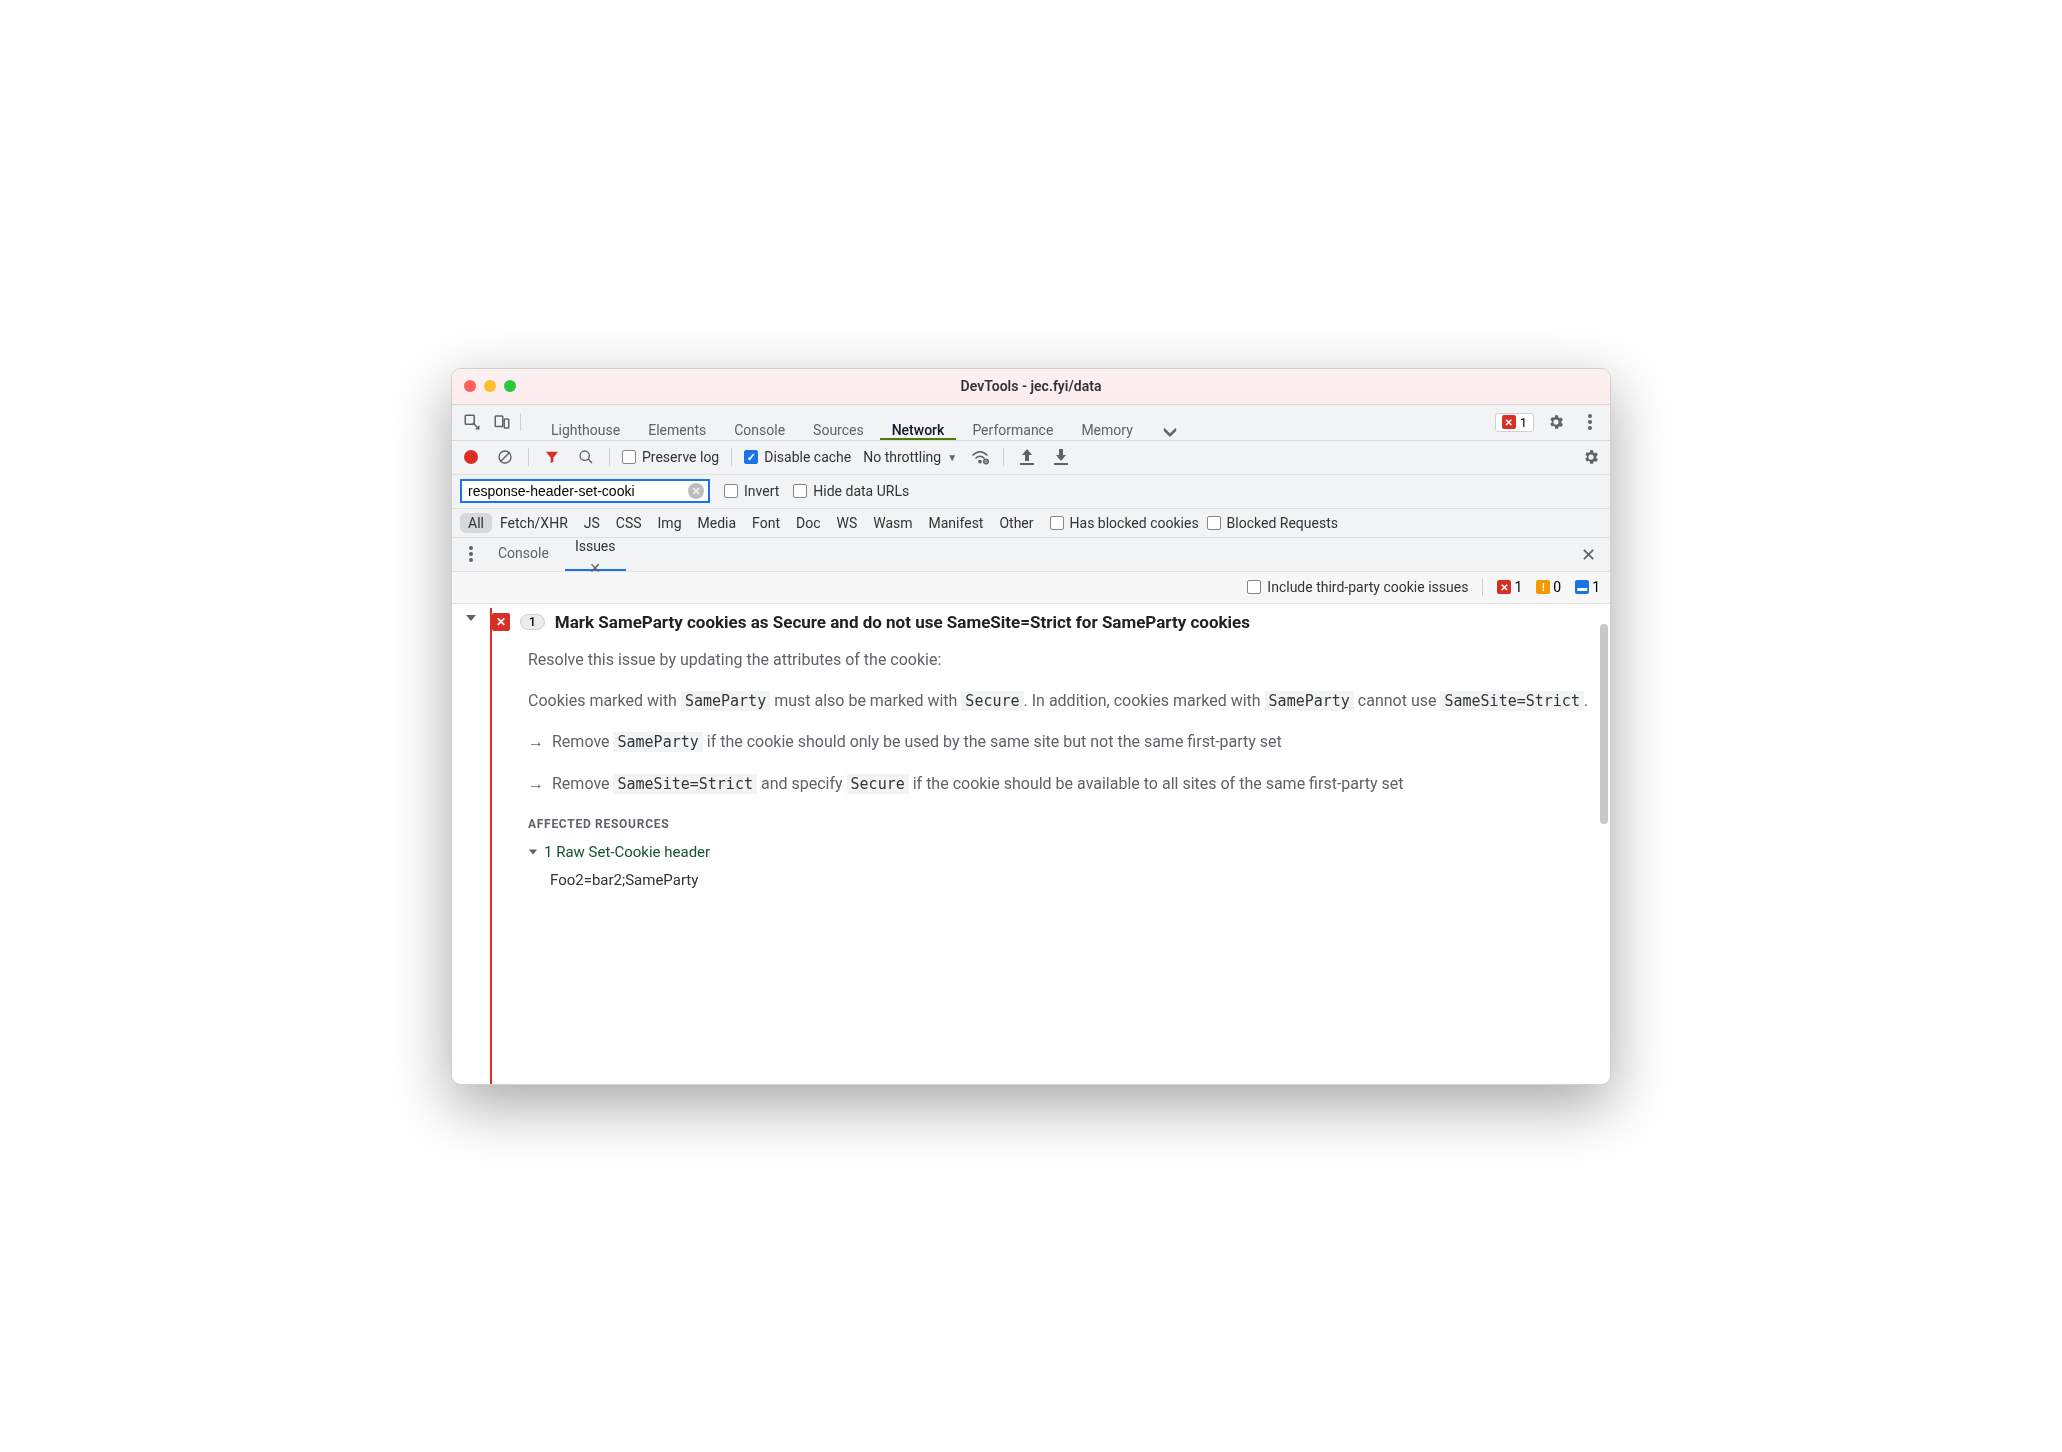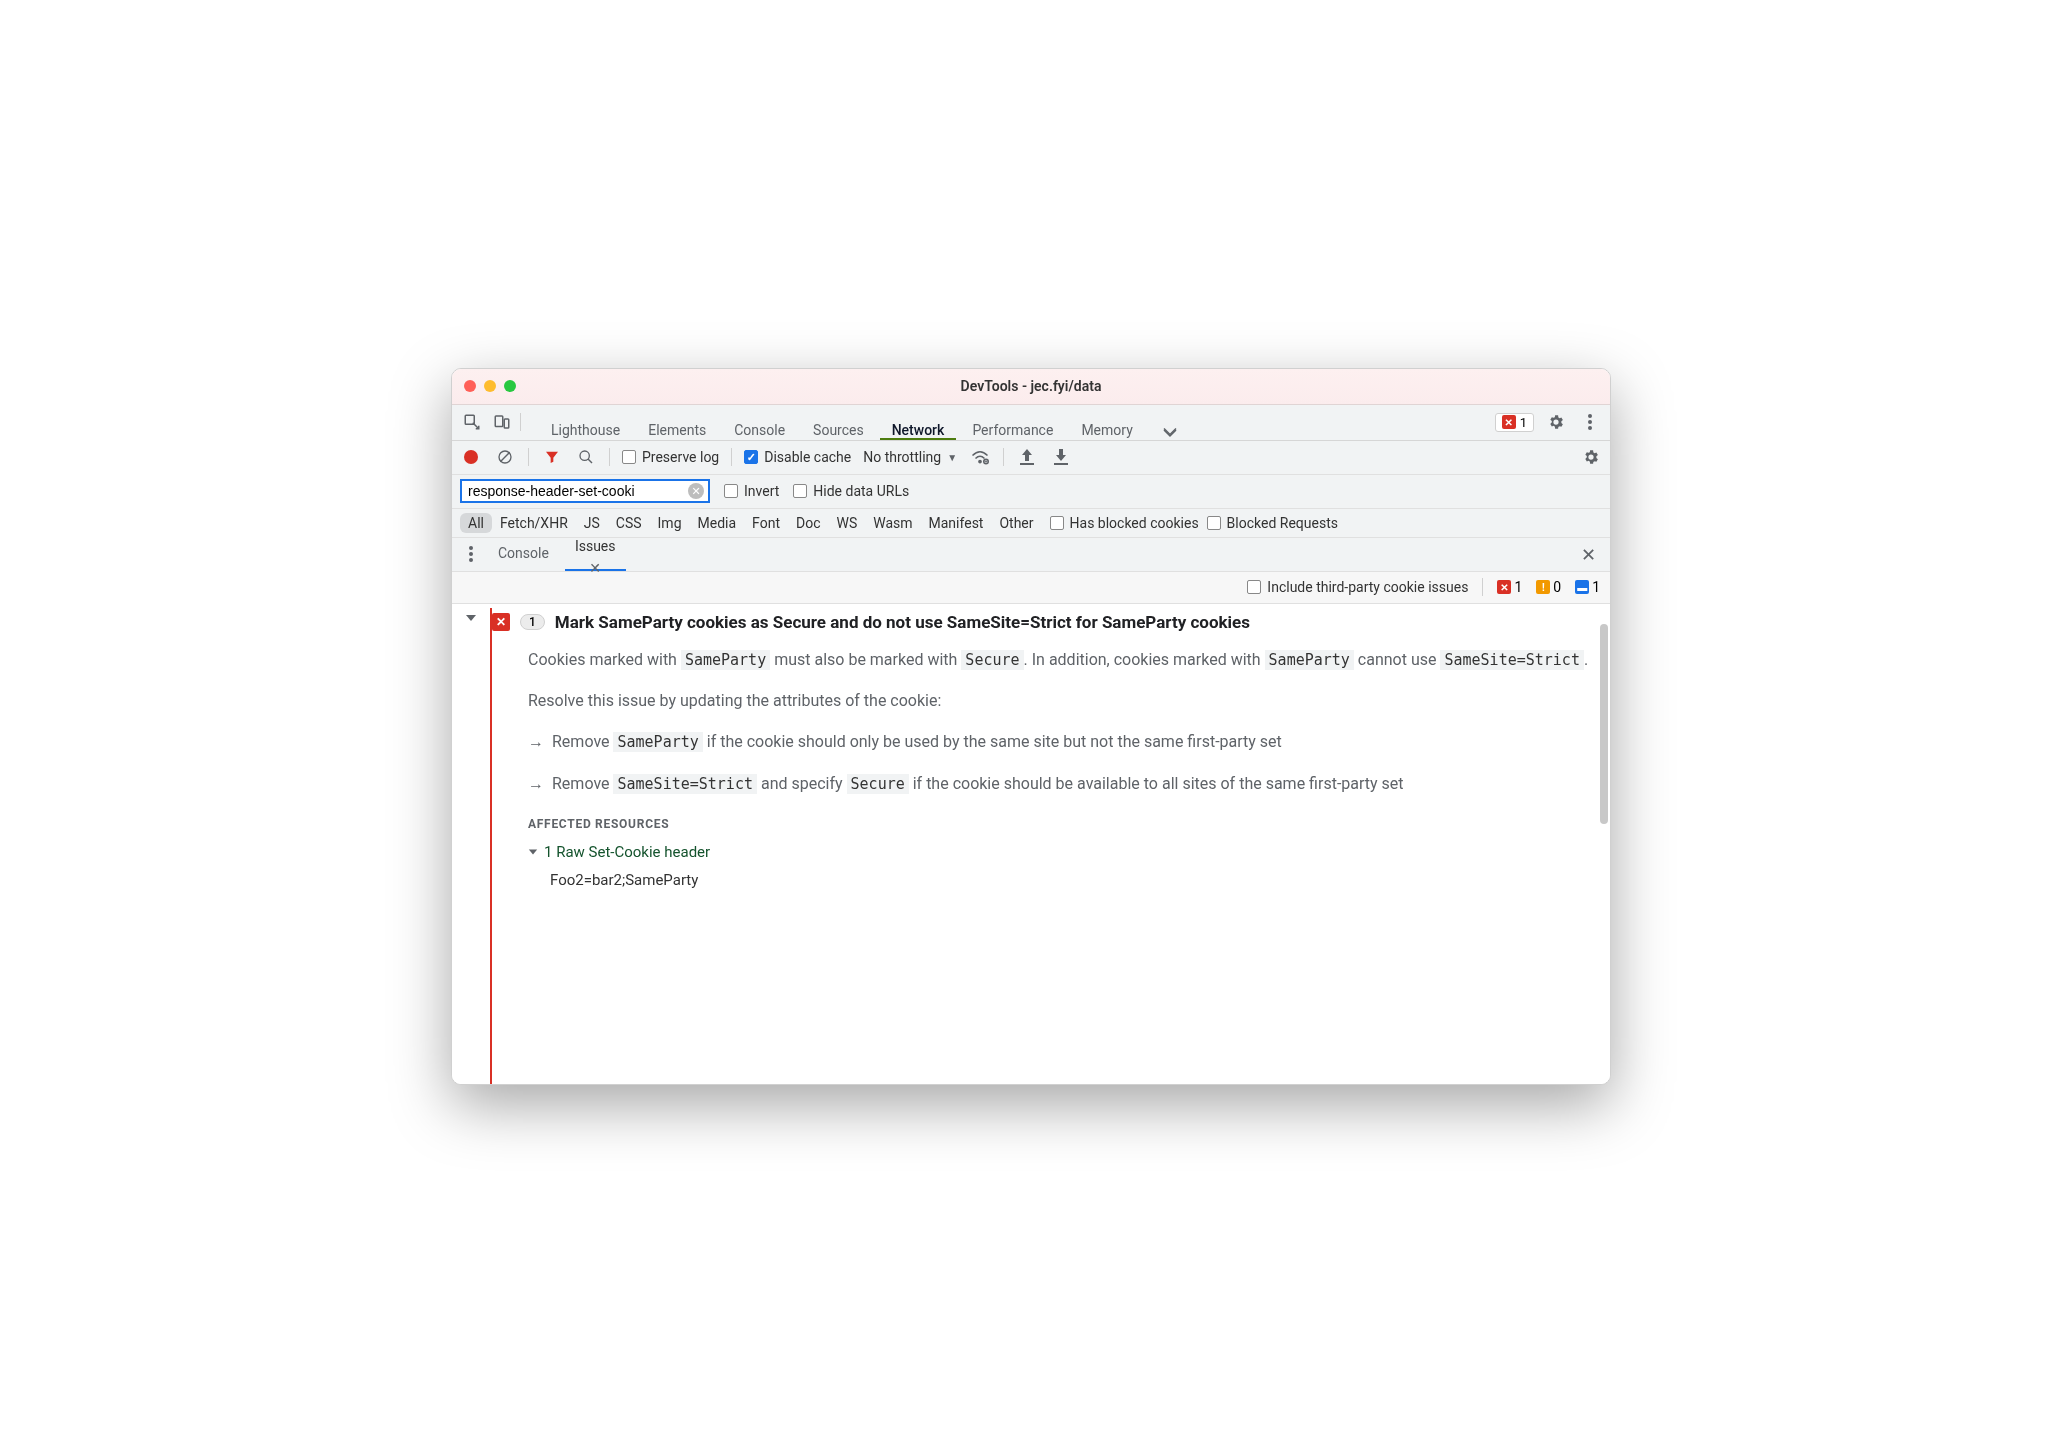--- a/index.html
+++ b/index.html
@@ -400,24 +400,24 @@
         </svg>
     </div>
     <div class="issue-rule"></div>
     <div class="issue-main">
       <div class="issue-header">
         <span class="badge-red" style="width:18px;height:18px;font-size:12px">✕</span>
         <span class="count-pill">1</span>
         <span class="issue-title">Mark SameParty cookies as Secure and do not use SameSite=Strict for SameParty cookies</span>
       </div>
       <div class="issue-desc">
+        <p>Resolve this issue by updating the attributes of the cookie:</p>
         <p>
           <span>Cookies marked with </span><code>SameParty</code><span> must also be marked with </span><code>Secure</code><span>. In addition, cookies marked with </span><code>SameParty</code><span> cannot use </span><code>SameSite=Strict</code><span>.</span>
         </p>
-        <p>Resolve this issue by updating the attributes of the cookie:</p>
         <div class="arrow-row">
           <span class="arrow">→</span>
           <div><span>Remove </span><code>SameParty</code><span> if the cookie should only be used by the same site but not the same first-party set</span></div>
         </div>
         <div class="arrow-row">
           <span class="arrow">→</span>
           <div><span>Remove </span><code>SameSite=Strict</code><span> and specify </span><code>Secure</code><span> if the cookie should be available to all sites of the same first-party set</span></div>
         </div>
       </div>
       <div class="affected-heading">AFFECTED RESOURCES</div>

